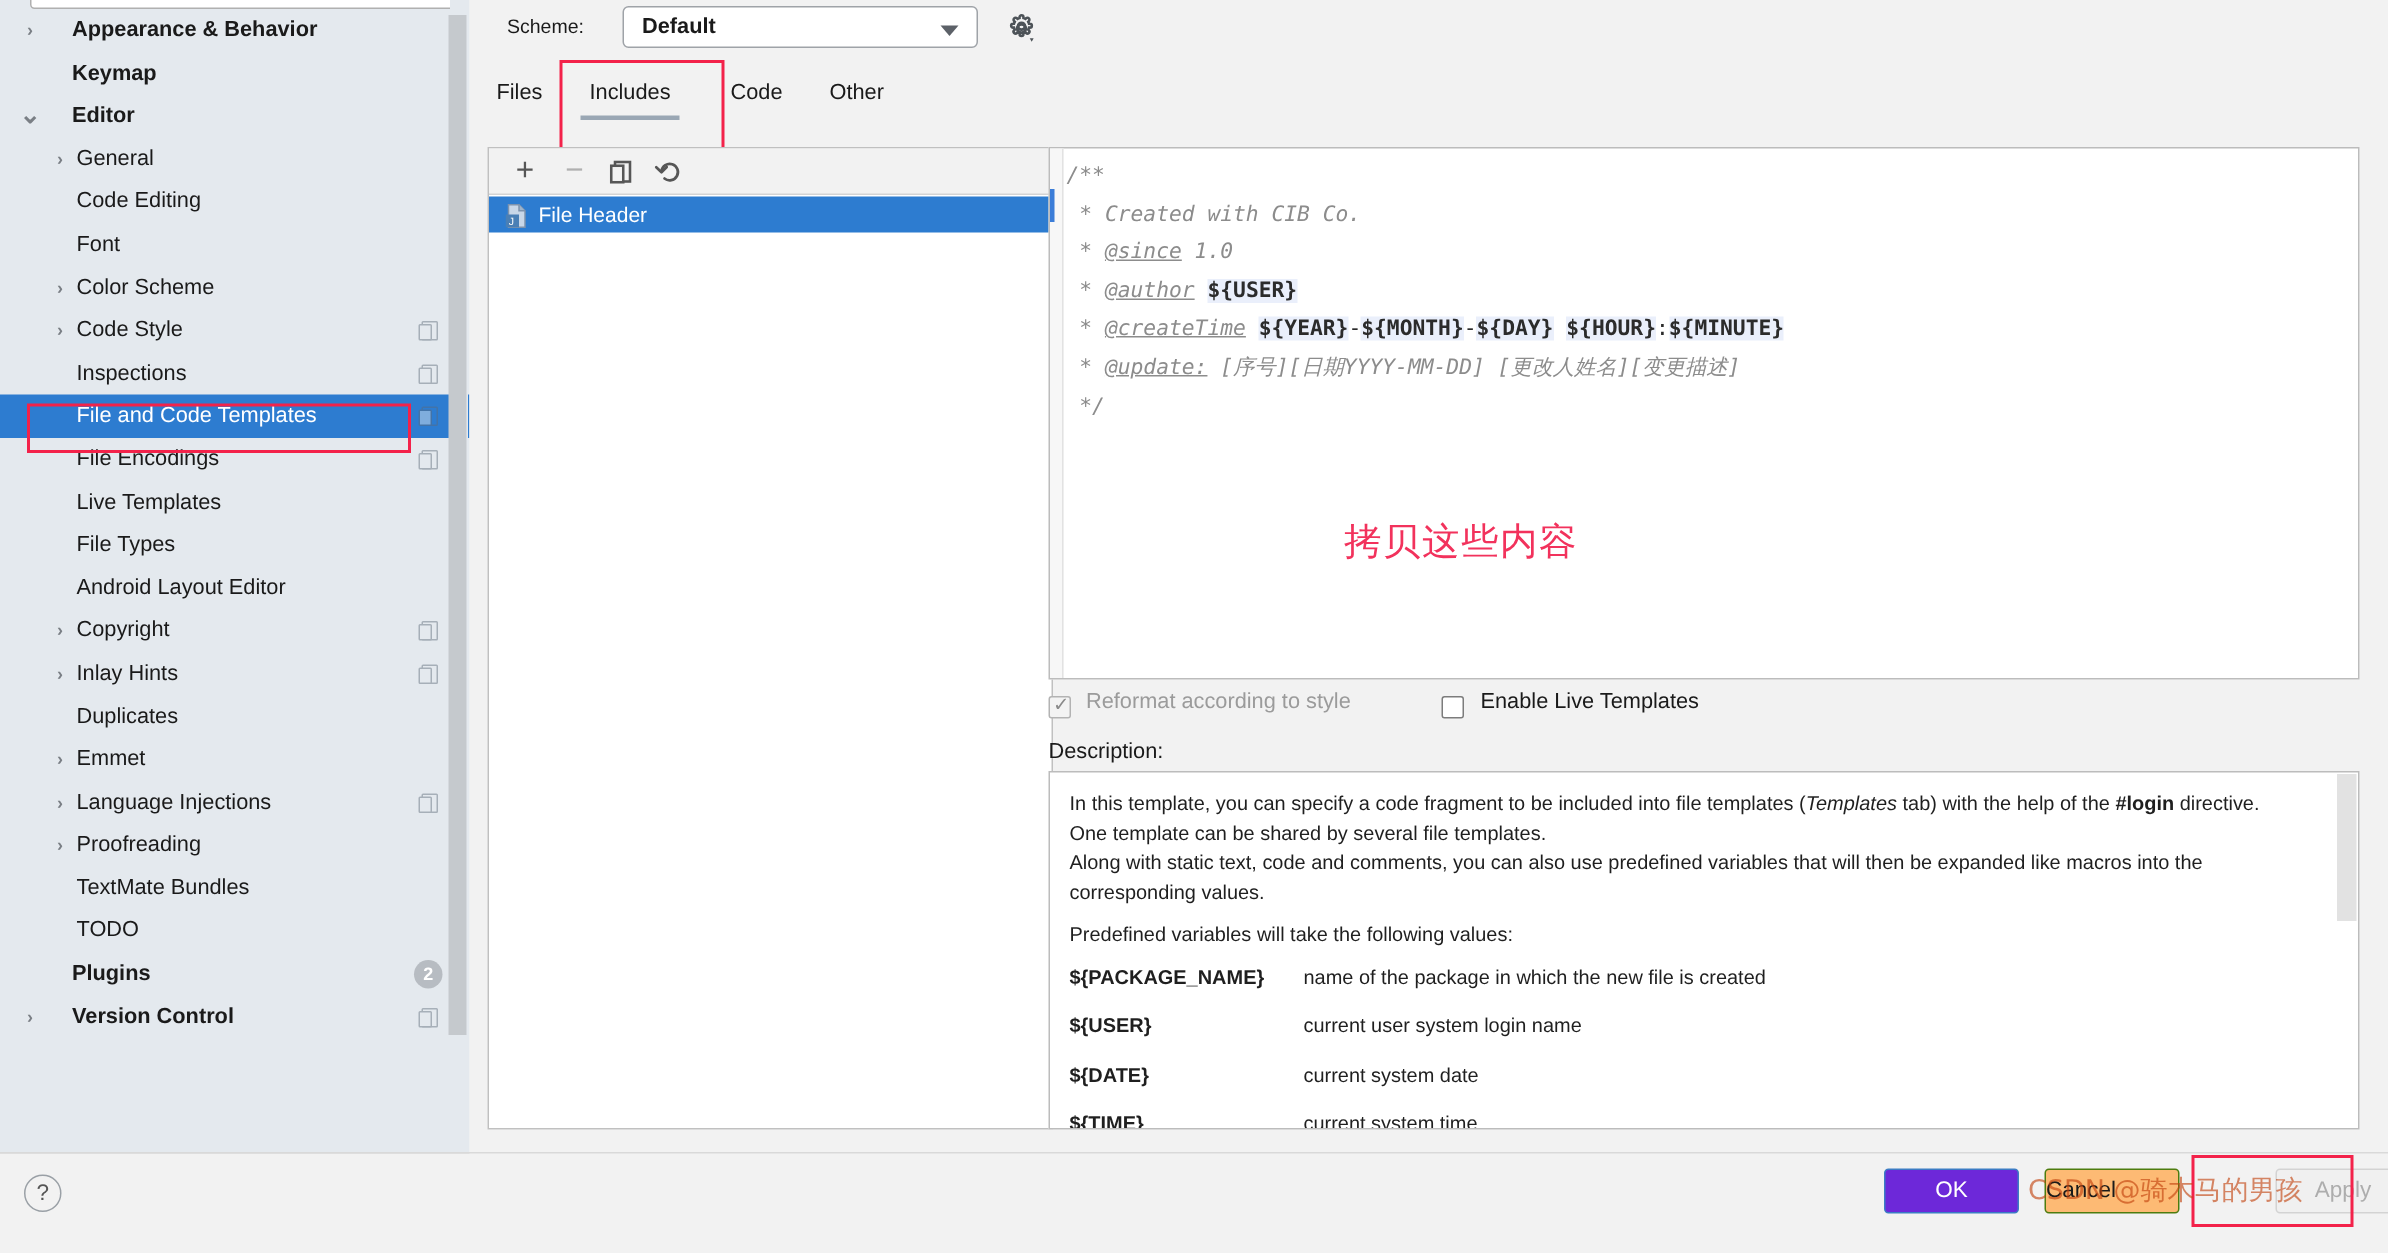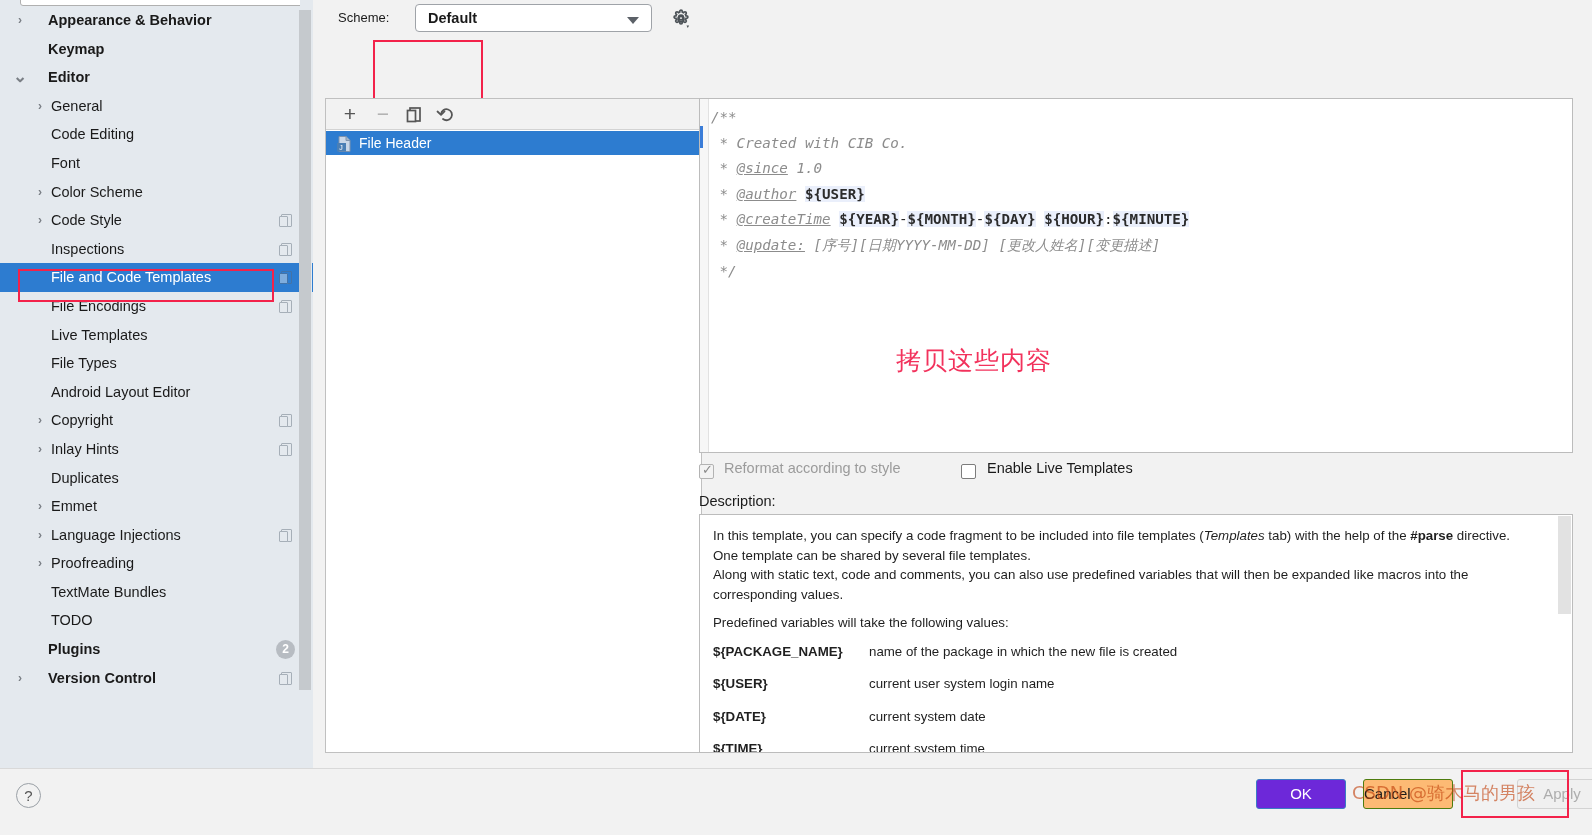--- a/index.html
+++ b/index.html
@@ -336,20 +336,26 @@
           </g>
           <g fill="#4d5358">
             <circle cx="12" cy="10.5" r="2.3" fill="none" stroke="#4d5358" stroke-width="1.8"></circle>
             <path d="M12 3.2a1.3 1.3 0 0 1 1.3 1.3v.6a6 6 0 0 1 1.3.55l.45-.45a1.3 1.3 0 1 1 1.85 1.85l-.45.45c.23.4.42.84.55 1.3h.6a1.3 1.3 0 0 1 0 2.6h-.6a6 6 0 0 1-.55 1.3l.45.45a1.3 1.3 0 1 1-1.85 1.85l-.45-.45a6 6 0 0 1-1.3.55v.6a1.3 1.3 0 0 1-2.6 0v-.6a6 6 0 0 1-1.3-.55l-.45.45a1.3 1.3 0 0 1-1.85-1.85l.45-.45a6 6 0 0 1-.55-1.3h-.6a1.3 1.3 0 0 1 0-2.6h.6c.13-.46.32-.9.55-1.3l-.45-.45a1.3 1.3 0 1 1 1.85-1.85l.45.45a6 6 0 0 1 1.3-.55v-.6A1.3 1.3 0 0 1 12 3.2z" fill="none" stroke="#4d5358" stroke-width="1.7"></path>
           </g>
           <path d="M17.5 18.5l2.6 0 -1.3 2.4z" fill="#4d5358"></path>
         </svg>
       </div>
     </div>
 
+    <div id="tabs">
+        <div class="tab" style="left: 18px;">Files</div>
+        <div class="tab active" style="left: 80px;">Includes</div>
+        <div class="tab" style="left: 174px;">Code</div>
+        <div class="tab" style="left: 240px;">Other</div>
+      </div>
     <div id="tab-redbox"></div>
 
     <div id="list-panel">
       <div id="list-toolbar">
           <span class="tb-btn" style="left: 12px; font-size: 21px; line-height: 22px; text-align: center; color: rgb(86, 86, 86);">+</span>
           <span class="tb-btn" style="left: 45px; font-size: 21px; line-height: 22px; text-align: center; color: rgb(176, 176, 176);">−</span>
           <span class="tb-btn" style="left: 76px;"><svg width="24" height="24" viewBox="0 0 24 24">
               <rect x="8" y="5" width="10" height="13" fill="none" stroke="#565656" stroke-width="1.7"></rect>
               <rect x="5.5" y="7.5" width="8" height="11" fill="#f2f2f2" stroke="#565656" stroke-width="1.7"></rect>
             </svg></span>
@@ -385,21 +391,21 @@
       </span>
       <span class="cb-label dis" style="left:25px">Reformat according to style</span>
       <span class="cb" style="left:262px;top:2px"></span>
       <span class="cb-label" style="left:288px">Enable Live Templates</span>
     </div>
 
     <div id="desc-title">Description:</div>
 
     <div id="desc-panel">
       <div id="desc-body">
-        <p><span>In this template, you can specify a code fragment to be included into file templates (</span><i>Templates</i><span> tab) with the help of the </span><b>#parse</b><span> directive.</span></p>
+        <p><span>In this template, you can specify a code fragment to be included into file templates (</span><i>Templates</i><span> tab) with the help of the </span><b>#login</b><span> directive.</span></p>
         <p>One template can be shared by several file templates.</p>
         <p>Along with static text, code and comments, you can also use predefined variables that will then be expanded like macros into the corresponding values.</p>
         <div id="desc-gap"></div>
         <p>Predefined variables will take the following values:</p>
         <table class="vtable">
           <tbody id="vars-body">
               <tr>
                 <td class="k">${PACKAGE_NAME}</td>
                 <td>name of the package in which the new file is created</td>
               </tr>

